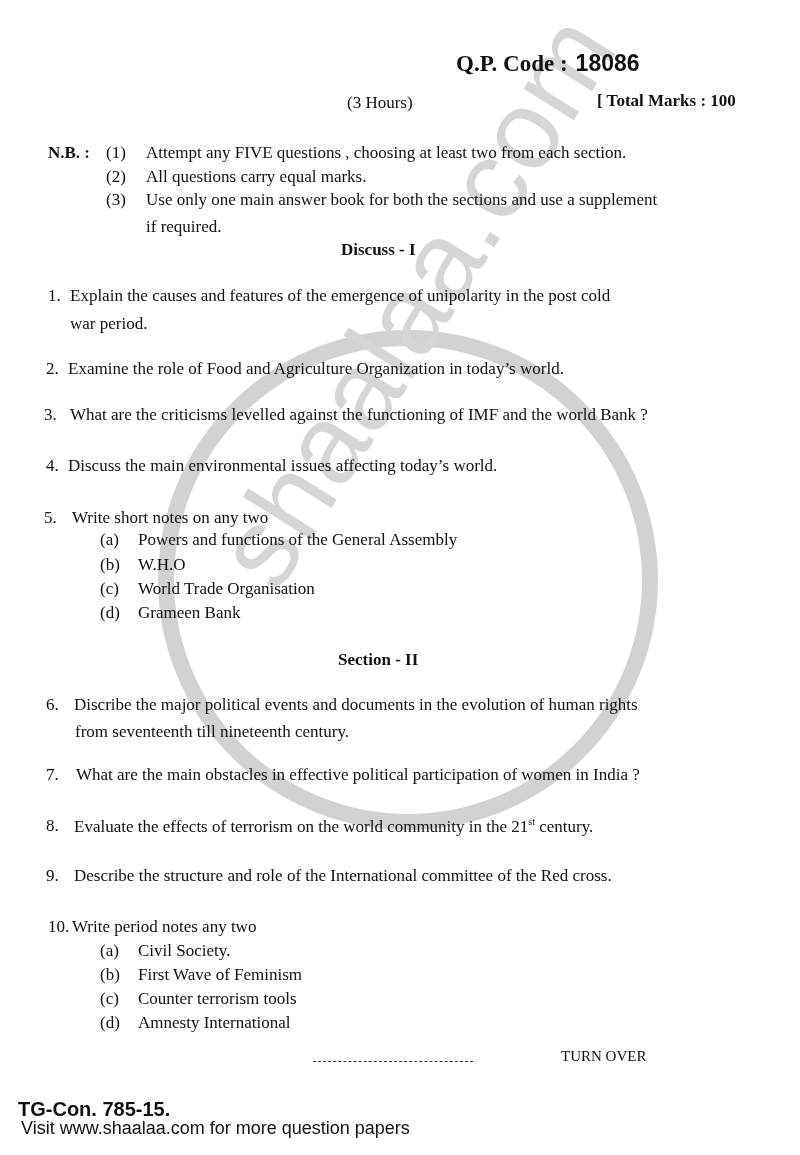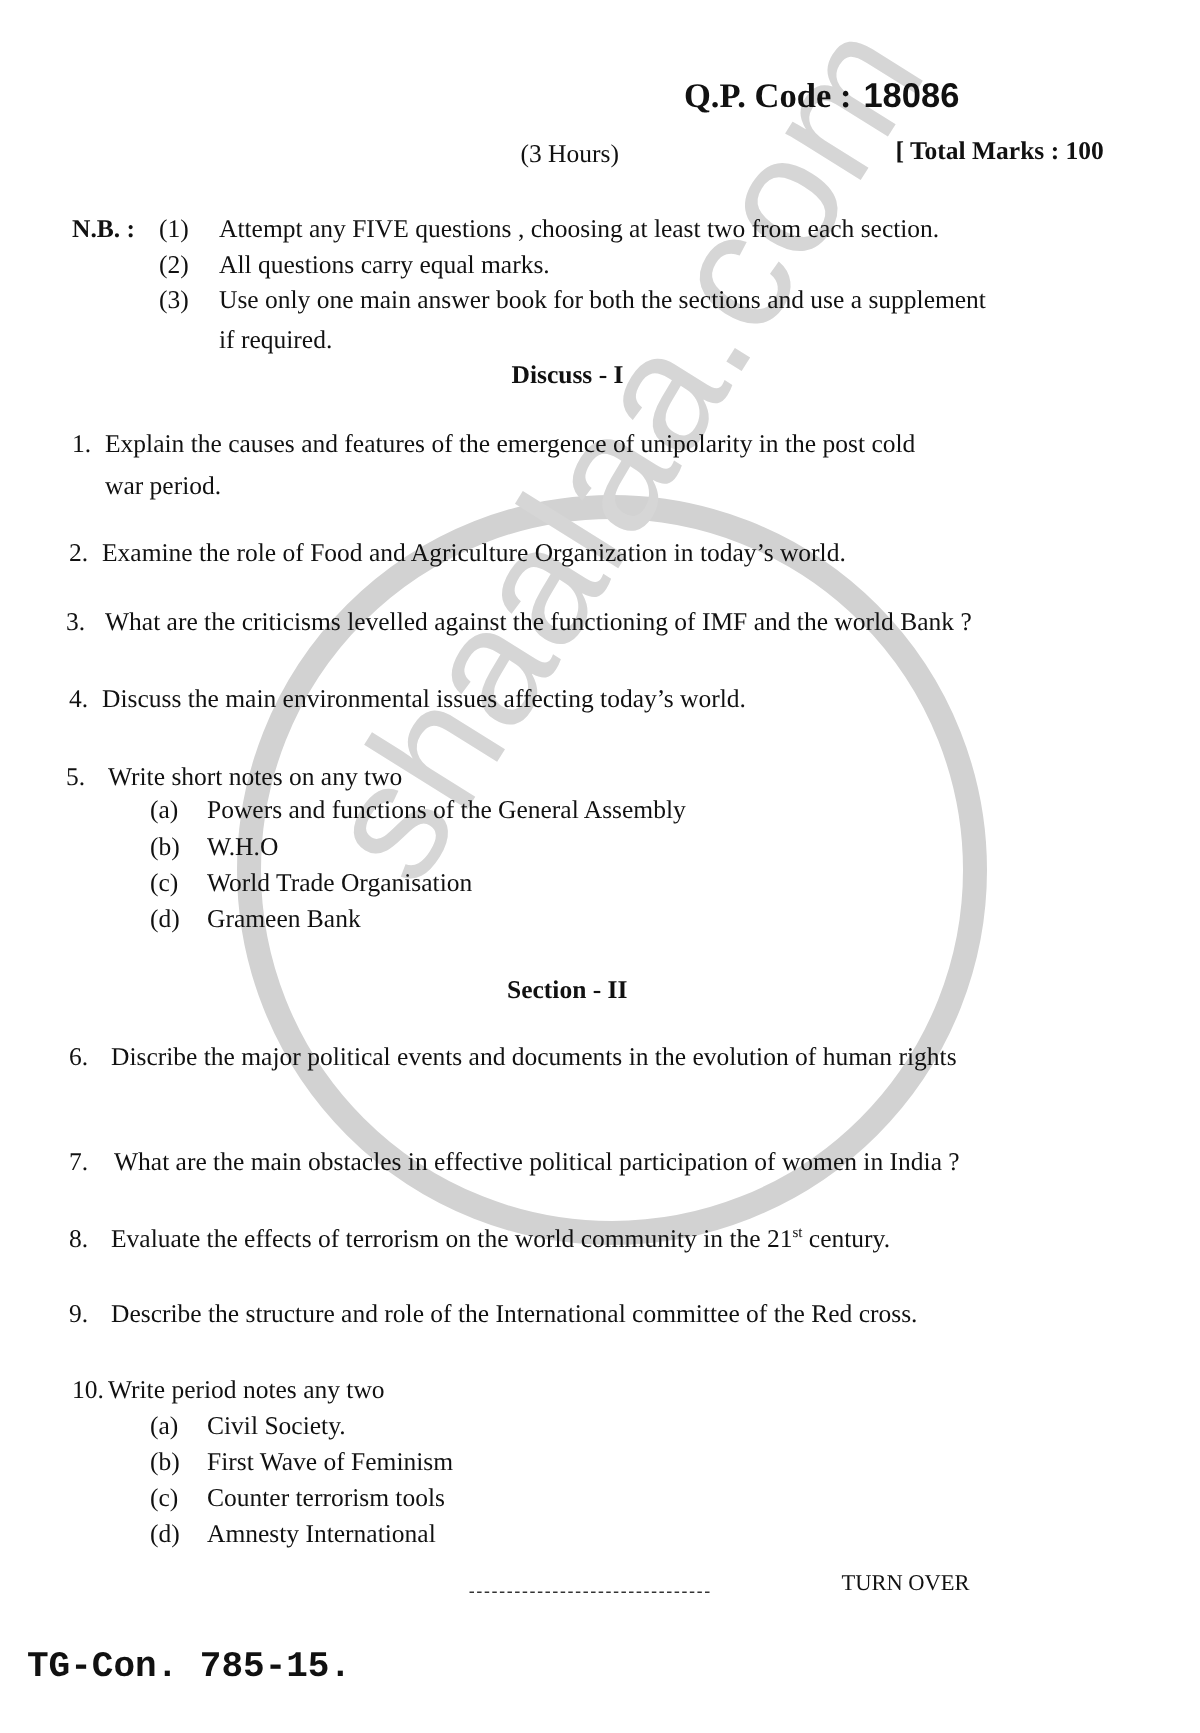--- a/index.html
+++ b/index.html
@@ -30,21 +30,21 @@
     .section-heading { font-size: 17px; font-weight: bold; }
     .q { font-size: 17px; }
     .q-num { position: absolute; left: 0; }
     .q-text { position: absolute; left: 22px; }
     .sub { font-size: 17px; }
     .sub-label { position: absolute; left: 0; }
     .sub-text { position: absolute; left: 38px; }
     b { font-weight: normal; }
     .dash { left: 313px; top: 1061px; width: 160px; border-top: 1.5px dashed #333; height: 0; }
     .turn { left: 561px; top: 1048px; font-size: 15px; }
-    .tg { left: 18px; top: 1098px; font-family: Liberation Mono, monospace; font-weight: bold; font-size: 24px; }
+    .tg { left: 18px; top: 1098px; font-family: Liberation Sans, sans-serif; font-weight: bold; font-size: 20px; }
     .visit { left: 21px; top: 1118px; font-family: "Liberation Sans", sans-serif; font-size: 18px; color: #111; }
   </style>
 </head>
 <body>
 
 <div class="watermark-circle"></div>
 <div class="watermark-text">shaalaa.com</div>
 
 <div class="content">
 
@@ -112,20 +112,21 @@
     <span class="sub-label">(d)</span>
     <span class="sub-text">Grameen Bank</span>
   </div>
 
   <div class="abs section-heading" style="left:338px; top:650px;">Section - II</div>
 
   <div class="abs q" style="left:46px; top:695px;">
     <span class="q-num">6.</span>
     <span class="q-text" style="left:28px;">Discribe the major political events and documents in the evolution of human rights</span>
   </div>
+  <div class="abs q" style="left:75px; top:722px;">from seventeenth till nineteenth century.</div>
 
   <div class="abs q" style="left:46px; top:765px;">
     <span class="q-num">7.</span>
     <span class="q-text" style="left:30px;">What are the main obstacles in effective political participation of women in India ?</span>
   </div>
 
   <div class="abs q" style="left:46px; top:816px;">
     <span class="q-num">8.</span>
     <span class="q-text" style="left:28px;"><span>Evaluate the effects of terrorism on the world community in the 21</span><sup style="font-size:10px;">st</sup><span> century.</span></span>
   </div>
@@ -152,13 +153,14 @@
     <span class="sub-text">Counter terrorism tools</span>
   </div>
   <div class="abs sub" style="left:100px; top:1013px;">
     <span class="sub-label">(d)</span>
     <span class="sub-text">Amnesty International</span>
   </div>
 
   <div class="abs dash"></div>
   <div class="abs turn">TURN OVER</div>
   <div class="abs tg">TG-Con. 785-15.</div>
+  <div class="abs visit">Visit www.shaalaa.com for more question papers</div>
 </div>
 
 </body></html>

